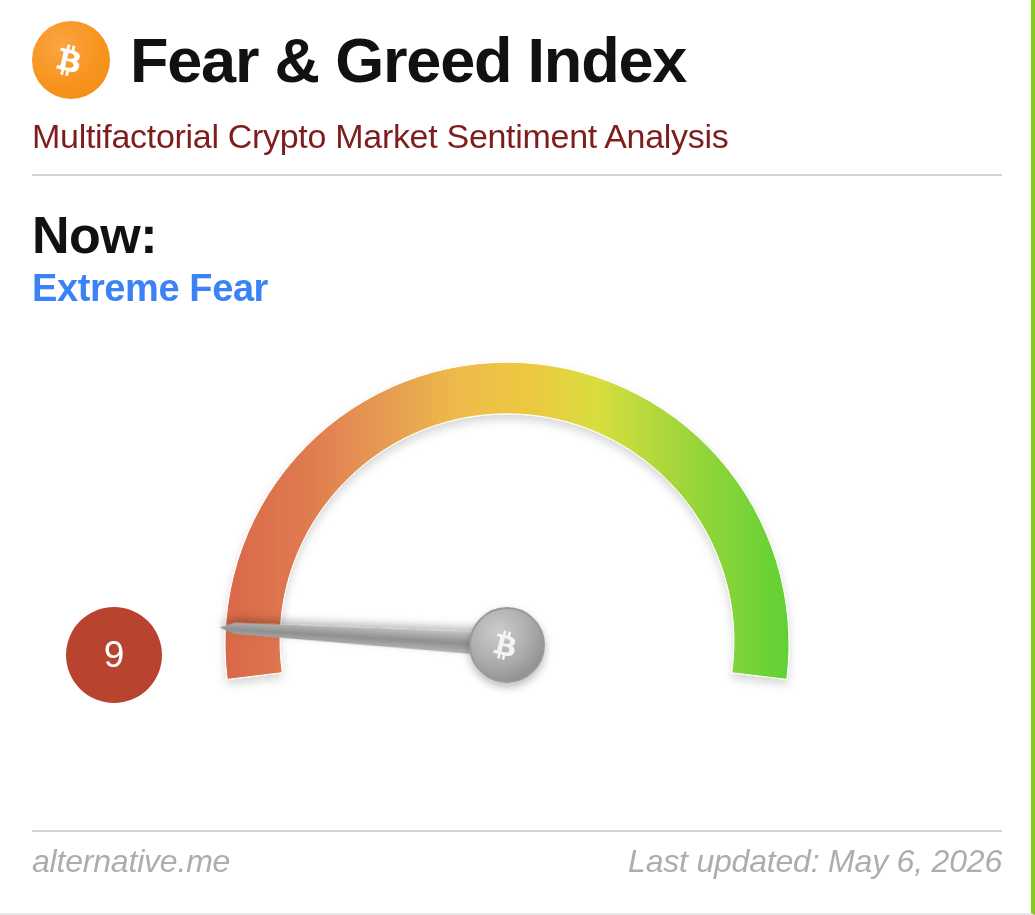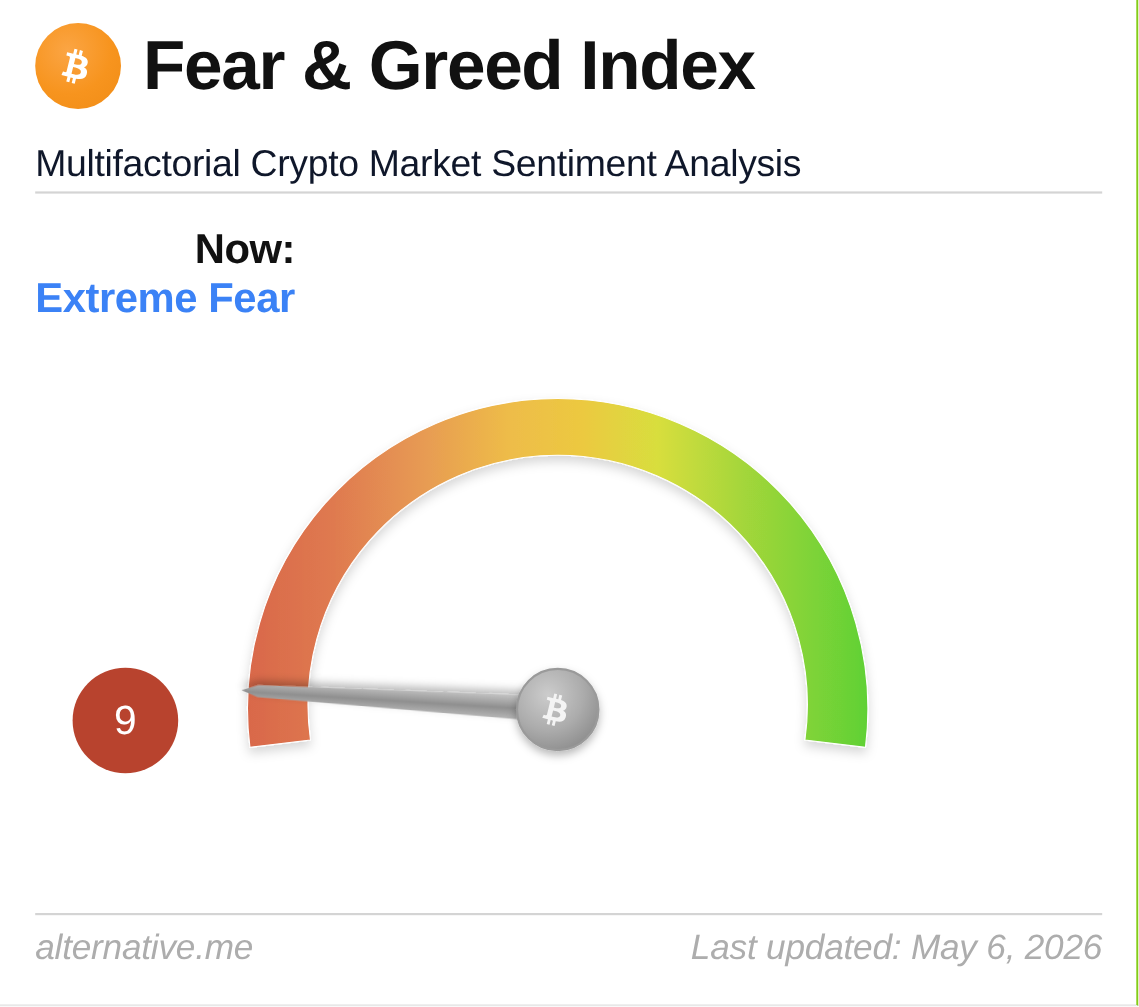--- a/index.html
+++ b/index.html
@@ -11,21 +11,21 @@
   body {
     font-family: "Liberation Sans", sans-serif;
     -webkit-font-smoothing: antialiased;
   }
 
   #widget {
     position: relative;
     width: 1035px;
     height: 915px;
     background: #ffffff;
-    border-right: 2px solid #84cc16;
+    border-right: 4px solid #84cc16;
     border-bottom: 2px solid #e8e8e8;
     box-sizing: border-box;
     overflow: hidden;
   }
 
   
   .header {
     position: absolute;
     left: 32px;
     top: 14px;
@@ -53,23 +53,23 @@
     font-size: 63px;
     font-weight: bold;
     color: #111111;
     letter-spacing: -1.2px;
     line-height: 1;
     white-space: nowrap;
     font-stretch: condensed;
   }
 
   .subtitle {
-    margin-top: 25px;
+    margin-top: 12px;
     font-size: 34px;
-    color: #0f172a;
+    color: #7f1d1d;
     letter-spacing: -0.3px;
     white-space: nowrap;
     line-height: 1.1;
   }
 
   .divider {
     position: absolute;
     left: 32px;
     width: 970px;
     height: 0;
@@ -78,26 +78,25 @@
   .divider.top { top: 174px; }
   .divider.bottom { top: 830px; }
 
   
   .status {
     position: absolute;
     left: 32px;
     top: 205px;
   }
   .status-now {
-    font-size: 38px;
+    font-size: 52px;
     font-weight: bold;
     color: #111111;
     letter-spacing: -0.5px;
     line-height: 1.18;
-    text-align: right;
   }
   .status-label {
     font-size: 38px;
     font-weight: bold;
     letter-spacing: -0.4px;
     line-height: 1.18;
   }
 
   
   .gauge-wrap {

